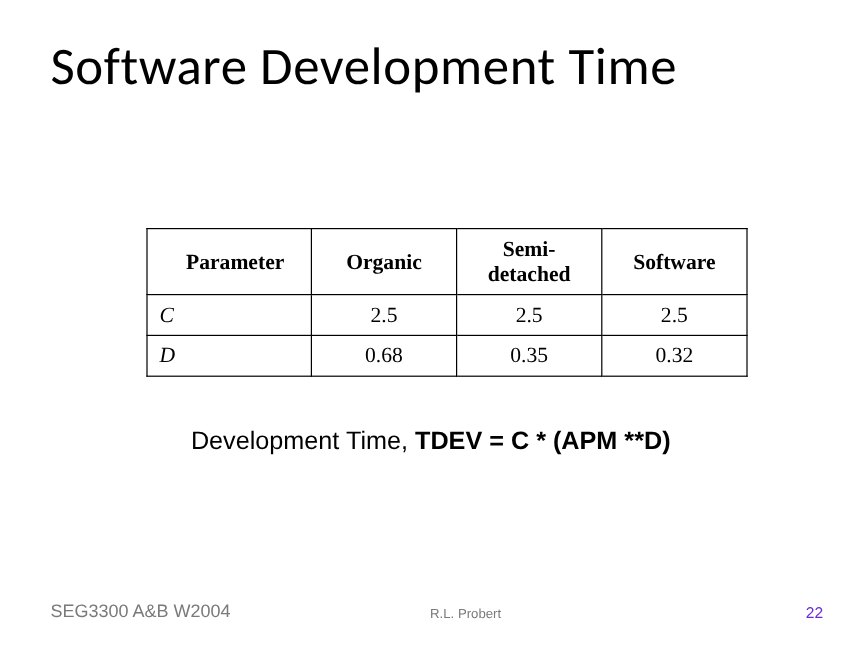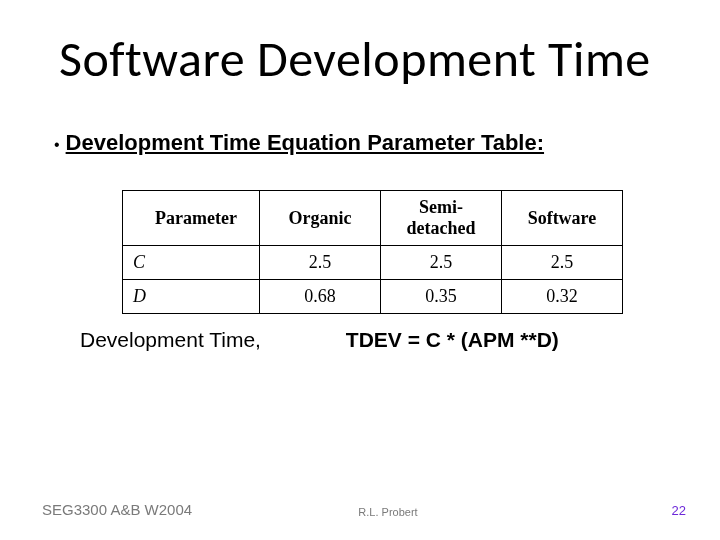--- a/index.html
+++ b/index.html
@@ -14,25 +14,25 @@
     overflow: hidden;
   }
   .slide {
     width: 720px;
     height: 540px;
     position: relative;
     box-sizing: border-box;
   }
   .title {
     position: absolute;
-    left: 59px;
+    left: 42px;
     top: 28px;
     font-family: Calibri, "Segoe UI", Arial, sans-serif;
     font-weight: 300;
-    font-size: 50px;
+    font-size: 44px;
     letter-spacing: 0.5px;
   }
   .bullet-wrap {
     position: absolute;
     left: 54px;
     top: 130px;
     font-family: Arial, Helvetica, sans-serif;
   }
   .bullet {
     font-size: 22px;
@@ -84,21 +84,21 @@
     font-family: Arial, Helvetica, sans-serif;
     font-size: 21px;
   }
   .eq-row .lhs {
     display: inline-block;
     width: 260px;
   }
   .eq-row .rhs {
     font-weight: bold;
   }
-  .eq1 { top: 328px; }
+  .eq1 { top: 356px; text-align: right; }
   .eq2 { top: 400px; }
 
   .footer-left {
     position: absolute;
     left: 42px;
     bottom: 22px;
     font-family: Arial, Helvetica, sans-serif;
     font-size: 15px;
     color: #7a7a7a;
     letter-spacing: 0;
@@ -122,23 +122,20 @@
     color: #6d28d9;
   }
 </style>
 </head>
 <body>
 
 <div class="slide">
 
   <div class="title">Software Development Time</div>
 
-  <div class="bullet-wrap">
-    <span class="bullet-dot">•</span><span class="bullet">Development Time Equation Parameter Table:</span>
-  </div>
 
   <table class="param">
     <tbody>
         <tr>
       <th class="colparam">Parameter</th>
       <th class="col-organic">Organic</th>
       <th class="col-semi">Semi-detached</th>
       <th class="col-emb">Software</th>
     </tr>
     <tr>

